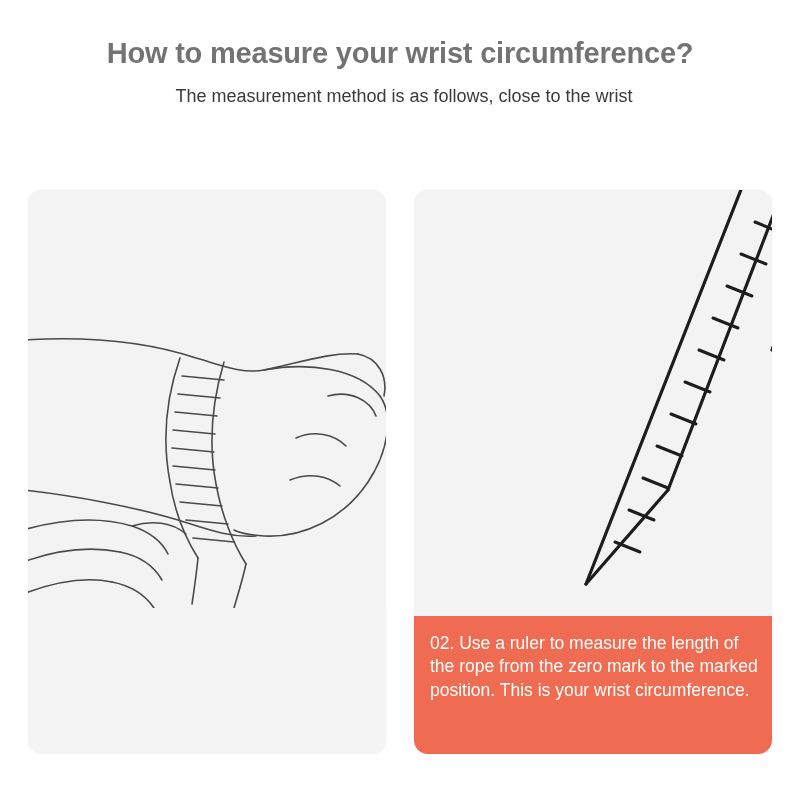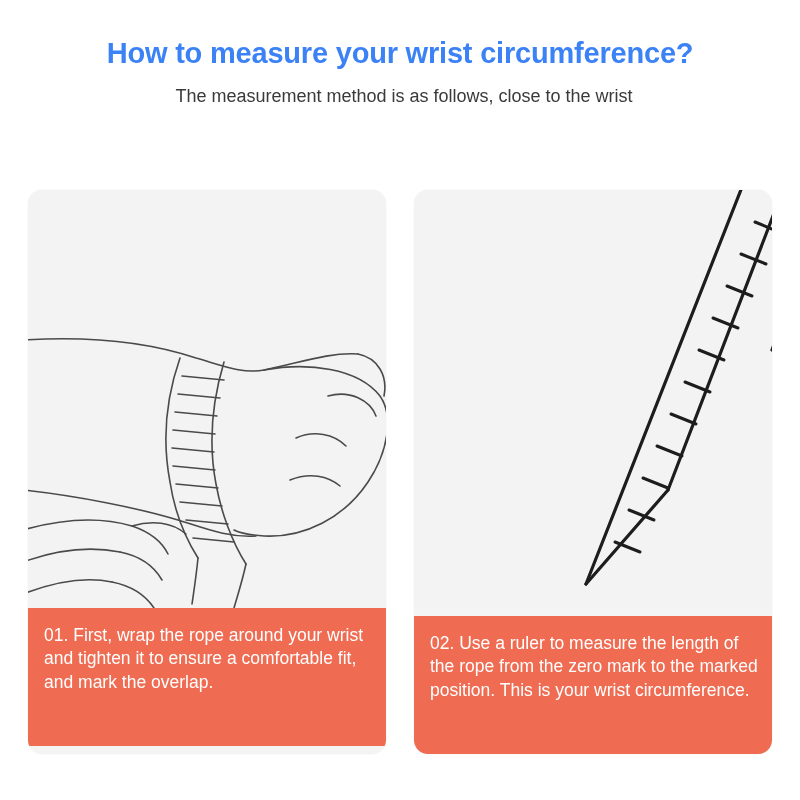--- a/index.html
+++ b/index.html
@@ -22,21 +22,21 @@
     box-sizing: border-box;
   }
   .header {
     padding-top: 36px;
     text-align: center;
   }
   .title {
     font-size: 29px;
     font-weight: 700;
     letter-spacing: -0.2px;
-    color: #3b82f6;
+    color: #737373;
     margin: 0;
     line-height: 1.2;
   }
   .subtitle {
     margin: 14px 0 0 8px;
     font-size: 18px;
     font-weight: 400;
     color: #3a3a3a;
     line-height: 1.3;
   }
@@ -122,21 +122,20 @@
             <path d="M-5 340 C 30 330, 70 326, 104 336 C 122 342, 134 352, 140 364"></path>
             <path d="M-5 372 C 28 360, 62 356, 92 362"></path>
             <path d="M-5 404 C 26 392, 56 386, 84 392"></path>
             <path d="M84 392 C 104 396, 118 406, 126 418"></path>
             <path d="M92 362 C 112 366, 126 376, 134 390"></path>
 
             <path d="M104 336 C 124 330, 144 332, 158 344"></path>
           </g>
         </svg>
       </div>
-      <div class="caption">01. First, wrap the rope around your wrist and tighten it to ensure a comfortable fit, and mark the overlap.</div>
     </div>
 
     <div class="card">
       <div class="illus">
         <svg width="358" height="418" viewBox="0 0 358 418" fill="none" xmlns="http://www.w3.org/2000/svg" aria-hidden="true">
           <rect x="0" y="0" width="358" height="418" fill="#f3f3f3"></rect>
           <g stroke="#1d1d1d" stroke-width="3.2" fill="none" stroke-linecap="round" stroke-linejoin="round">
 
             <path d="M254 300 L 372 -8"></path>
             <path d="M172 394 L 330 -8"></path>

